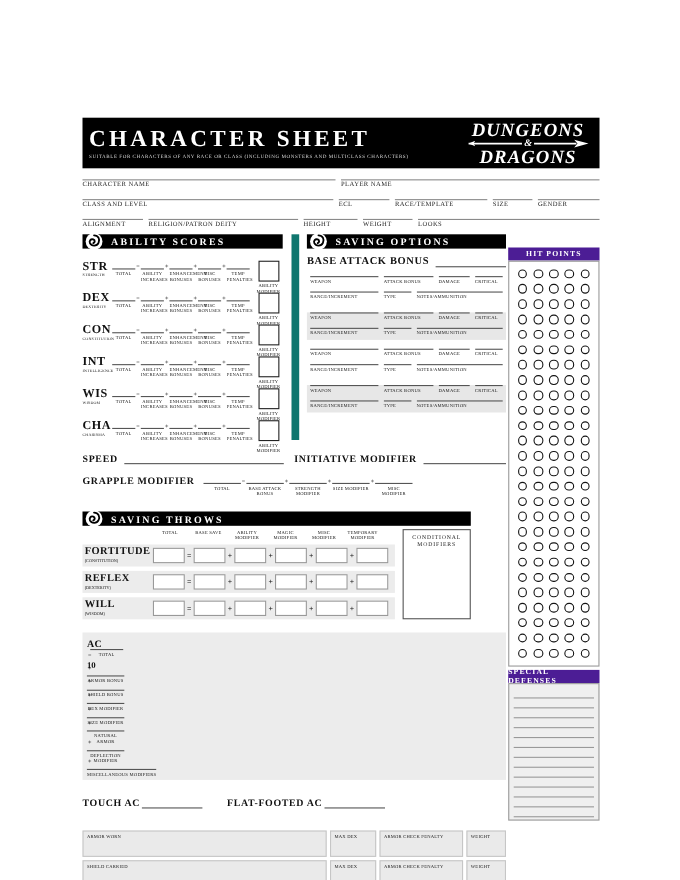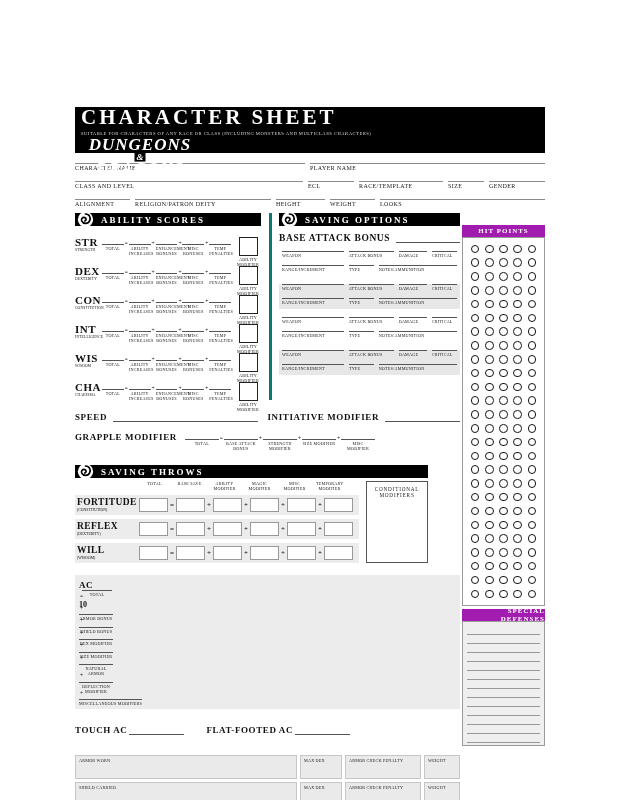--- a/index.html
+++ b/index.html
@@ -1,42 +1,42 @@
 <!DOCTYPE html>
 <html><head>
 <meta charset="utf-8">
 <style>
   html,body{margin:0;padding:0;}
   body{width:618px;height:800px;background:#fff;position:relative;
        font-family:"Liberation Serif", serif;color:#111;overflow:hidden;}
   .sheet{position:absolute;left:75px;top:107px;width:470px;}
 
   
-  .banner{height:46px;background:#000;color:#fff;display:flex;justify-content:space-between;align-items:stretch;padding:0 6px;box-sizing:border-box;flex-direction:column;}
+  .banner{height:46px;background:#000;color:#fff;display:flex;justify-content:space-between;align-items:stretch;padding:0 6px;box-sizing:border-box;}
   .banner-left{display:flex;flex-direction:column;justify-content:center;}
   .b-title{font-size:21px;font-weight:bold;letter-spacing:3px;line-height:1;font-variant:small-caps;}
   .b-sub{font-size:4.6px;letter-spacing:.5px;margin-top:3px;color:#ddd;}
   .logo{position:relative;width:118px;display:flex;flex-direction:column;justify-content:center;align-items:center;}
   .logo-line{font-size:17px;font-weight:bold;font-style:italic;letter-spacing:1px;line-height:1;}
   .logo-amp{position:absolute;left:50%;top:50%;transform:translate(-50%,-54%);font-size:9px;font-weight:bold;font-style:italic;background:#000;padding:0 2px;z-index:2;}
   .logo-arrow{display:block;margin:-1px 0;}
 
   
   .id-row{display:flex;gap:5px;margin-top:10px;}
   .fld{border-top:1px solid #8a8a8a;}
   .fld .lbl{font-size:6px;letter-spacing:.4px;padding-top:1px;color:#222;}
 
   
   .bar{position:relative;height:13px;background:#000;color:#fff;display:flex;align-items:center;padding-left:26px;box-sizing:border-box;}
   .bar .bar-t{font-size:9px;font-weight:bold;letter-spacing:2px;}
   .bar .drag{position:absolute;left:2px;top:-2px;width:17px;height:17px;}
 
   
   .main-cols{display:flex;margin-top:6px;width:385px;}
-  .col-l{width:197px;border-right:3px solid #0f766e;padding-right:8px;box-sizing:border-box;}
+  .col-l{width:197px;border-right:7px solid #0f766e;padding-right:8px;box-sizing:border-box;}
   .col-r{flex:1;padding-left:7px;}
 
   
   .ab-row{display:flex;align-items:flex-start;margin-top:11px;height:18px;}
   .ab-id{width:27px;}
   .ab-abbr{font-size:11px;font-weight:bold;letter-spacing:.5px;line-height:1;}
   .ab-full{font-size:3.6px;letter-spacing:.2px;}
   .ab-segs{flex:1;display:flex;align-items:flex-start;margin-top:7px;min-width:0;}
   .seg{flex:1;min-width:0;}
   .seg-line{border-top:1px solid #555;height:0;}
@@ -98,21 +98,21 @@
 
   
   .atable{margin-top:20px;width:385px;}
   .at-row{display:flex;gap:3px;margin-bottom:3px;}
   .at-cell{background:#eaeaea;border:1px solid #c6c6c6;height:24px;box-sizing:border-box;padding:2px 3px;}
   .at-lbl{font-size:4.2px;letter-spacing:.2px;color:#222;}
   .atc-name{width:222px;} .atc-dex{width:42px;} .atc-acp{width:76px;} .atc-wt{flex:1;}
 
   
   .rail{position:absolute;left:387px;top:118px;width:83px;}
-  .rail-bar{height:12px;background:#a21caf;color:#fff;display:flex;align-items:center;justify-content:center;text-align:right;}
+  .rail-bar{height:12px;background:#4c1d95;color:#fff;display:flex;align-items:center;justify-content:center;}
   .rail-bar span{font-size:7px;font-weight:bold;letter-spacing:1px;}
   .hp-box{border:1px solid #9a9a9a;background:#fff;padding:4px 5px;display:grid;grid-template-columns:repeat(5,1fr);grid-auto-rows:13.8px;justify-items:center;align-items:center;}
   .hp-c{width:8.5px;height:8.5px;border:1.7px solid #151515;border-radius:50%;background:#fff;box-sizing:border-box;}
   .sd-wrap{margin-top:3px;}
   .sd-box{border:1px solid #9a9a9a;background:#efefef;padding:4px 4px 2px;}
   .sd-l{height:8px;border-bottom:1px solid #999;}
 </style>
 </head>
 <body>
 

